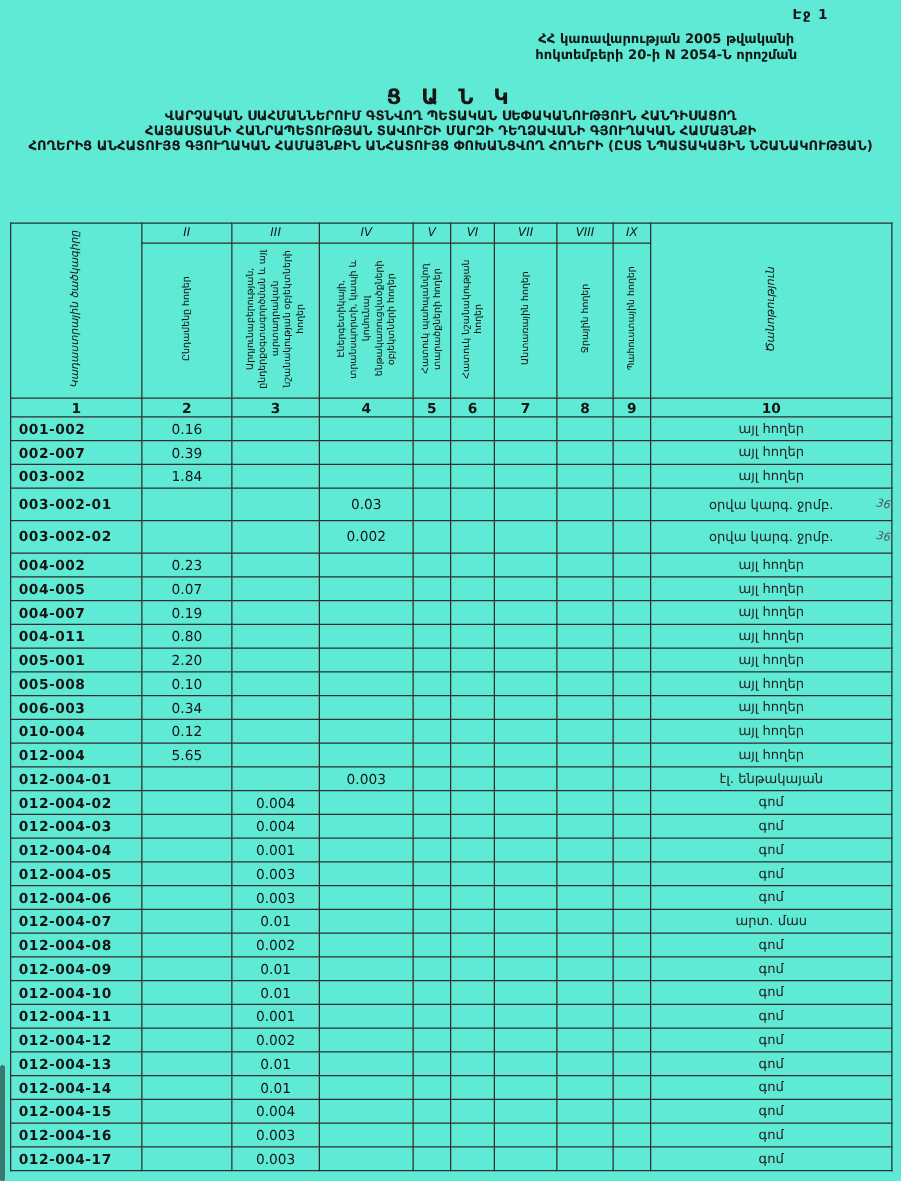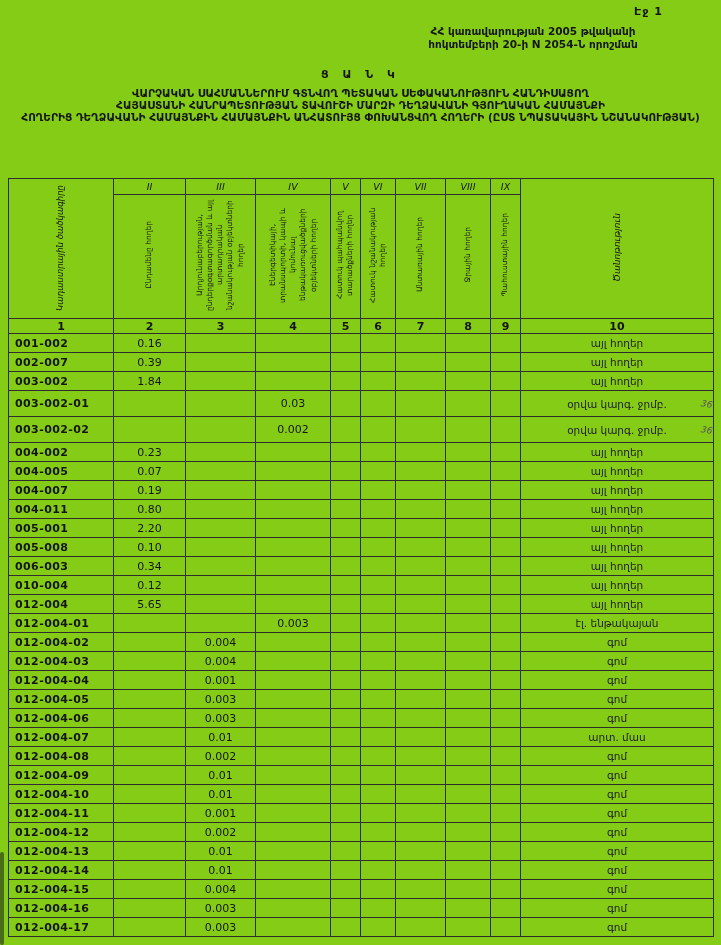--- a/index.html
+++ b/index.html
@@ -1,32 +1,32 @@
 <!DOCTYPE html>
 <html><head>
 <meta charset="utf-8">
 <style>
   * { margin:0; padding:0; box-sizing:border-box; }
   html,body { background:#ffffff; }
   body { font-family:"DejaVu Sans", sans-serif; color:#151515; }
   .page {
-    position:relative; width:721px; height:945px; background:#84cc16;
+    position:relative; width:721px; height:945px; background:#5eead4;
     overflow:hidden; margin:0 auto;
   }
   .pageno {
     position:absolute; top:5px; left:634px;
     font-size:11px; font-weight:bold; letter-spacing:1px;
   }
   .annex {
     position:absolute; top:25px; left:404px; width:258px;
     text-align:center; font-size:10.5px; font-weight:bold; line-height:12.5px;
   }
   .cank {
     position:absolute; top:68px; left:0; width:100%;
-    text-align:center; font-size:11px; font-weight:bold; letter-spacing:5px;
+    text-align:center; font-size:17px; font-weight:bold; letter-spacing:5px;
   }
   .doc-title {
     position:absolute; top:87px; left:10px; width:701px;
     text-align:center; font-size:10.5px; font-weight:bold; line-height:12px;
   }
   .tbl-wrap { position:absolute; top:178px; left:8px; }
   table { border-collapse:collapse; table-layout:fixed; width:705px; }
   th, td { border:1px solid #2e2e2e; padding:0; overflow:hidden; font-weight:normal; }
   .roman-row th { height:16px; font-size:9.5px; text-align:center; vertical-align:middle;font-style:italic; }
   .label-row th { height:124px; text-align:center; vertical-align:middle; }
@@ -63,21 +63,21 @@
   <div class="annex">
     <div>ՀՀ կառավարության 2005 թվականի</div>
     <div>հոկտեմբերի 20-ի N 2054-Ն որոշման</div>
   </div>
 
   <div class="cank">Ց Ա Ն Կ</div>
 
   <div class="doc-title">
     <div>ՎԱՐՉԱԿԱՆ ՍԱՀՄԱՆՆԵՐՈՒՄ ԳՏՆՎՈՂ ՊԵՏԱԿԱՆ ՍԵՓԱԿԱՆՈՒԹՅՈՒՆ ՀԱՆԴԻՍԱՑՈՂ</div>
     <div>ՀԱՅԱՍՏԱՆԻ ՀԱՆՐԱՊԵՏՈՒԹՅԱՆ ՏԱՎՈՒՇԻ ՄԱՐԶԻ ԴԵՂՁԱՎԱՆԻ ԳՅՈՒՂԱԿԱՆ ՀԱՄԱՅՆՔԻ</div>
-    <div>ՀՈՂԵՐԻՑ ԴԵՂՁԱՎԱՆԻ ՀԱՄԱՅՆՔԻՆ ՀԱՄԱՅՆՔԻՆ ԱՆՀԱՏՈՒՅՑ ՓՈԽԱՆՑՎՈՂ ՀՈՂԵՐԻ (ԸՍՏ ՆՊԱՏԱԿԱՅԻՆ ՆՇԱՆԱԿՈՒԹՅԱՆ)</div>
+    <div>ՀՈՂԵՐԻՑ ԱՆՀԱՏՈՒՅՑ ԳՅՈՒՂԱԿԱՆ ՀԱՄԱՅՆՔԻՆ ԱՆՀԱՏՈՒՅՑ ՓՈԽԱՆՑՎՈՂ ՀՈՂԵՐԻ (ԸՍՏ ՆՊԱՏԱԿԱՅԻՆ ՆՇԱՆԱԿՈՒԹՅԱՆ)</div>
   </div>
 
   <div class="tbl-wrap">
     <table>
       <colgroup>
         <col style="width:105px">
           <col style="width:72px">
           <col style="width:70px">
         <col style="width:75px">
           <col style="width:30px">

